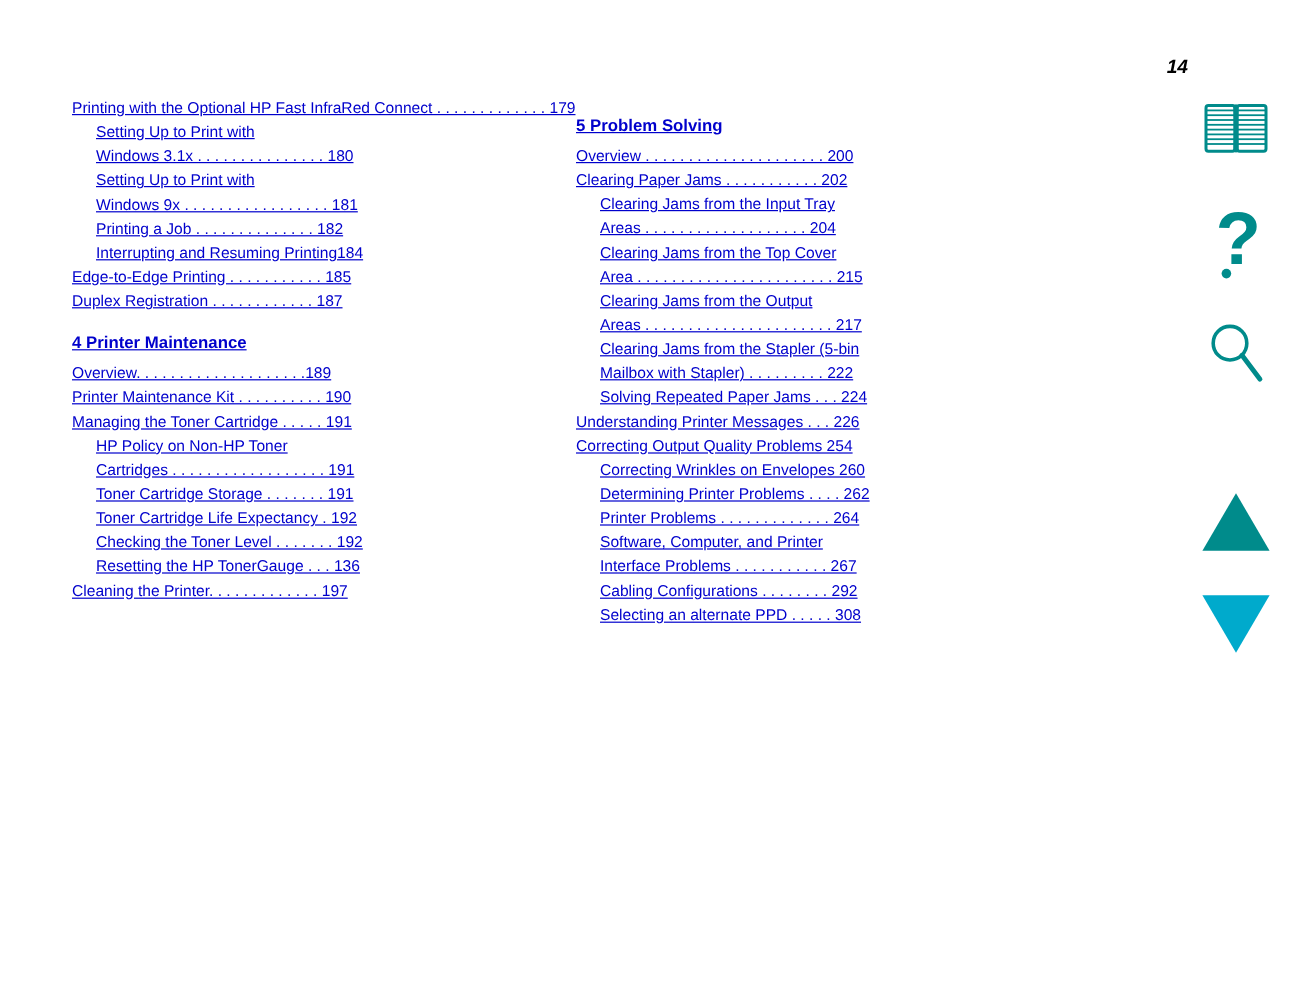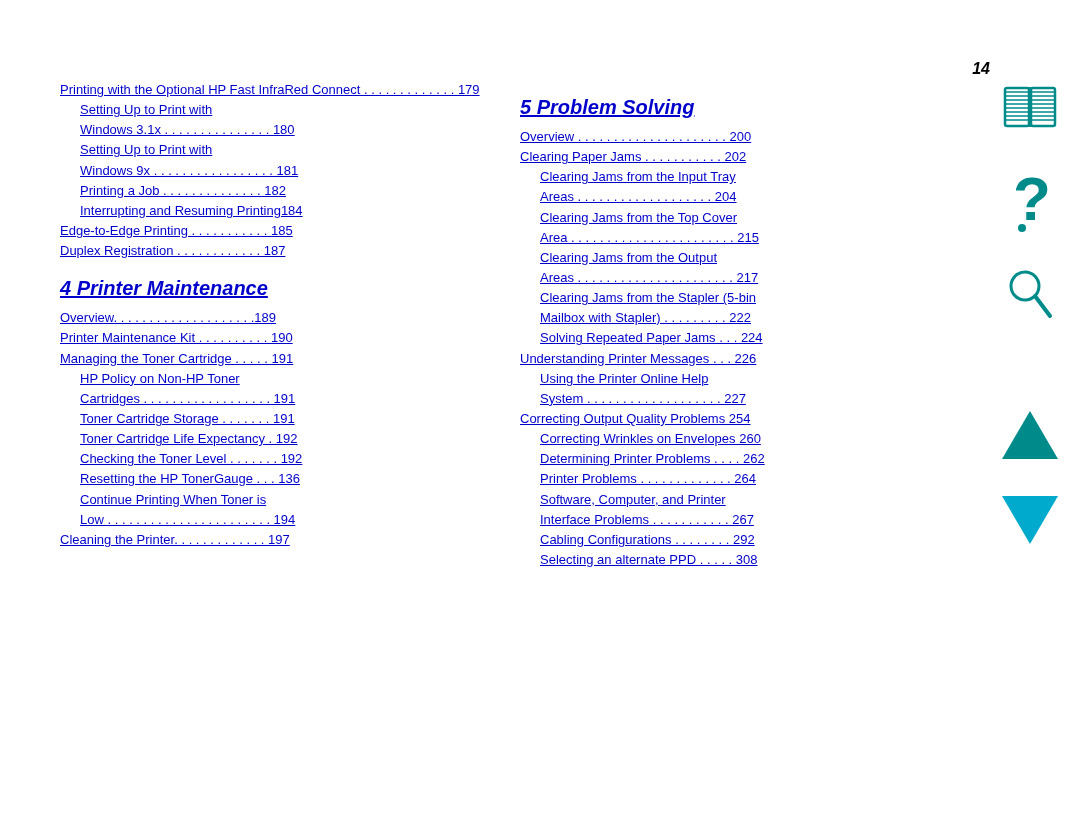--- a/index.html
+++ b/index.html
@@ -7,34 +7,33 @@
       background: #fff;
       font-family: Arial, Helvetica, sans-serif;
       font-size: 13px;
       width: 1080px;
       height: 834px;
       overflow: hidden;
       position: relative;
     }
     .page-number {
       position: absolute;
-      top: 60px;
+      top: 48px;
       right: 90px;
       font-style: italic;
       font-weight: bold;
       font-size: 16px;
       color: #000;
     }
     .main-content {
       position: absolute;
       top: 80px;
       left: 60px;
       width: 900px;
       display: flex;
-      gap: 40px;
     }
     .left-col {
       width: 420px;
       flex-shrink: 0;
     }
     .right-col {
       width: 420px;
       flex-shrink: 0;
     }
     a, .toc-link {
@@ -48,25 +47,24 @@
       color: #0000cc;
       text-decoration: underline;
     }
     .toc-link.indented {
       padding-left: 20px;
     }
     .section-heading {
       font-weight: bold;
       text-decoration: underline;
       color: #0000cc;
-      font-size: 20px;
+      font-size: 14px;
       margin-top: 16px;
       margin-bottom: 8px;
       display: block;
-      font-style: italic;
     }
 
     
     .sidebar-icons {
       position: absolute;
       right: 20px;
       top: 80px;
       display: flex;
       flex-direction: column;
       align-items: center;
@@ -96,39 +94,37 @@
 
     <div>
       <a class="toc-link">Overview. . . . . . . . . . . . . . . . . . . .189</a>
       <a class="toc-link">Printer Maintenance Kit . . . . . . . . . . 190</a>
       <a class="toc-link">Managing the Toner Cartridge . . . . . 191</a>
       <a class="toc-link indented">HP Policy on Non-HP Toner<br>Cartridges . . . . . . . . . . . . . . . . . . 191</a>
       <a class="toc-link indented">Toner Cartridge Storage . . . . . . . 191</a>
       <a class="toc-link indented">Toner Cartridge Life Expectancy . 192</a>
       <a class="toc-link indented">Checking the Toner Level . . . . . . . 192</a>
       <a class="toc-link indented">Resetting the HP TonerGauge . . . 136</a>
-      <a class="toc-link indented">Continue Printing When Toner is<br>Low . . . . . . . . . . . . . . . . . . . . . . . 194</a>
       <a class="toc-link">Cleaning the Printer. . . . . . . . . . . . . 197</a>
     </div>
   </div>
 
   <div class="right-col">
 
     <a class="section-heading">5 Problem Solving</a>
 
     <div>
       <a class="toc-link">Overview . . . . . . . . . . . . . . . . . . . . . 200</a>
       <a class="toc-link">Clearing Paper Jams . . . . . . . . . . . 202</a>
       <a class="toc-link indented">Clearing Jams from the Input Tray<br>Areas . . . . . . . . . . . . . . . . . . . 204</a>
       <a class="toc-link indented">Clearing Jams from the Top Cover<br>Area . . . . . . . . . . . . . . . . . . . . . . . 215</a>
       <a class="toc-link indented">Clearing Jams from the Output<br>Areas . . . . . . . . . . . . . . . . . . . . . . 217</a>
       <a class="toc-link indented">Clearing Jams from the Stapler (5-bin<br>Mailbox with Stapler) . . . . . . . . . 222</a>
       <a class="toc-link indented">Solving Repeated Paper Jams . . . 224</a>
       <a class="toc-link">Understanding Printer Messages . . . 226</a>
-      <a class="toc-link indented">Using the Printer Online Help<br>System . . . . . . . . . . . . . . . . . . . 227</a>
       <a class="toc-link">Correcting Output Quality Problems  254</a>
       <a class="toc-link indented">Correcting Wrinkles on Envelopes 260</a>
       <a class="toc-link indented">Determining Printer Problems . . . . 262</a>
       <a class="toc-link indented">Printer Problems . . . . . . . . . . . . . 264</a>
       <a class="toc-link indented">Software, Computer, and Printer<br>Interface Problems . . . . . . . . . . . 267</a>
       <a class="toc-link indented">Cabling Configurations . . . . . . . . 292</a>
       <a class="toc-link indented">Selecting an alternate PPD . . . . . 308</a>
     </div>
   </div>
 </div>

